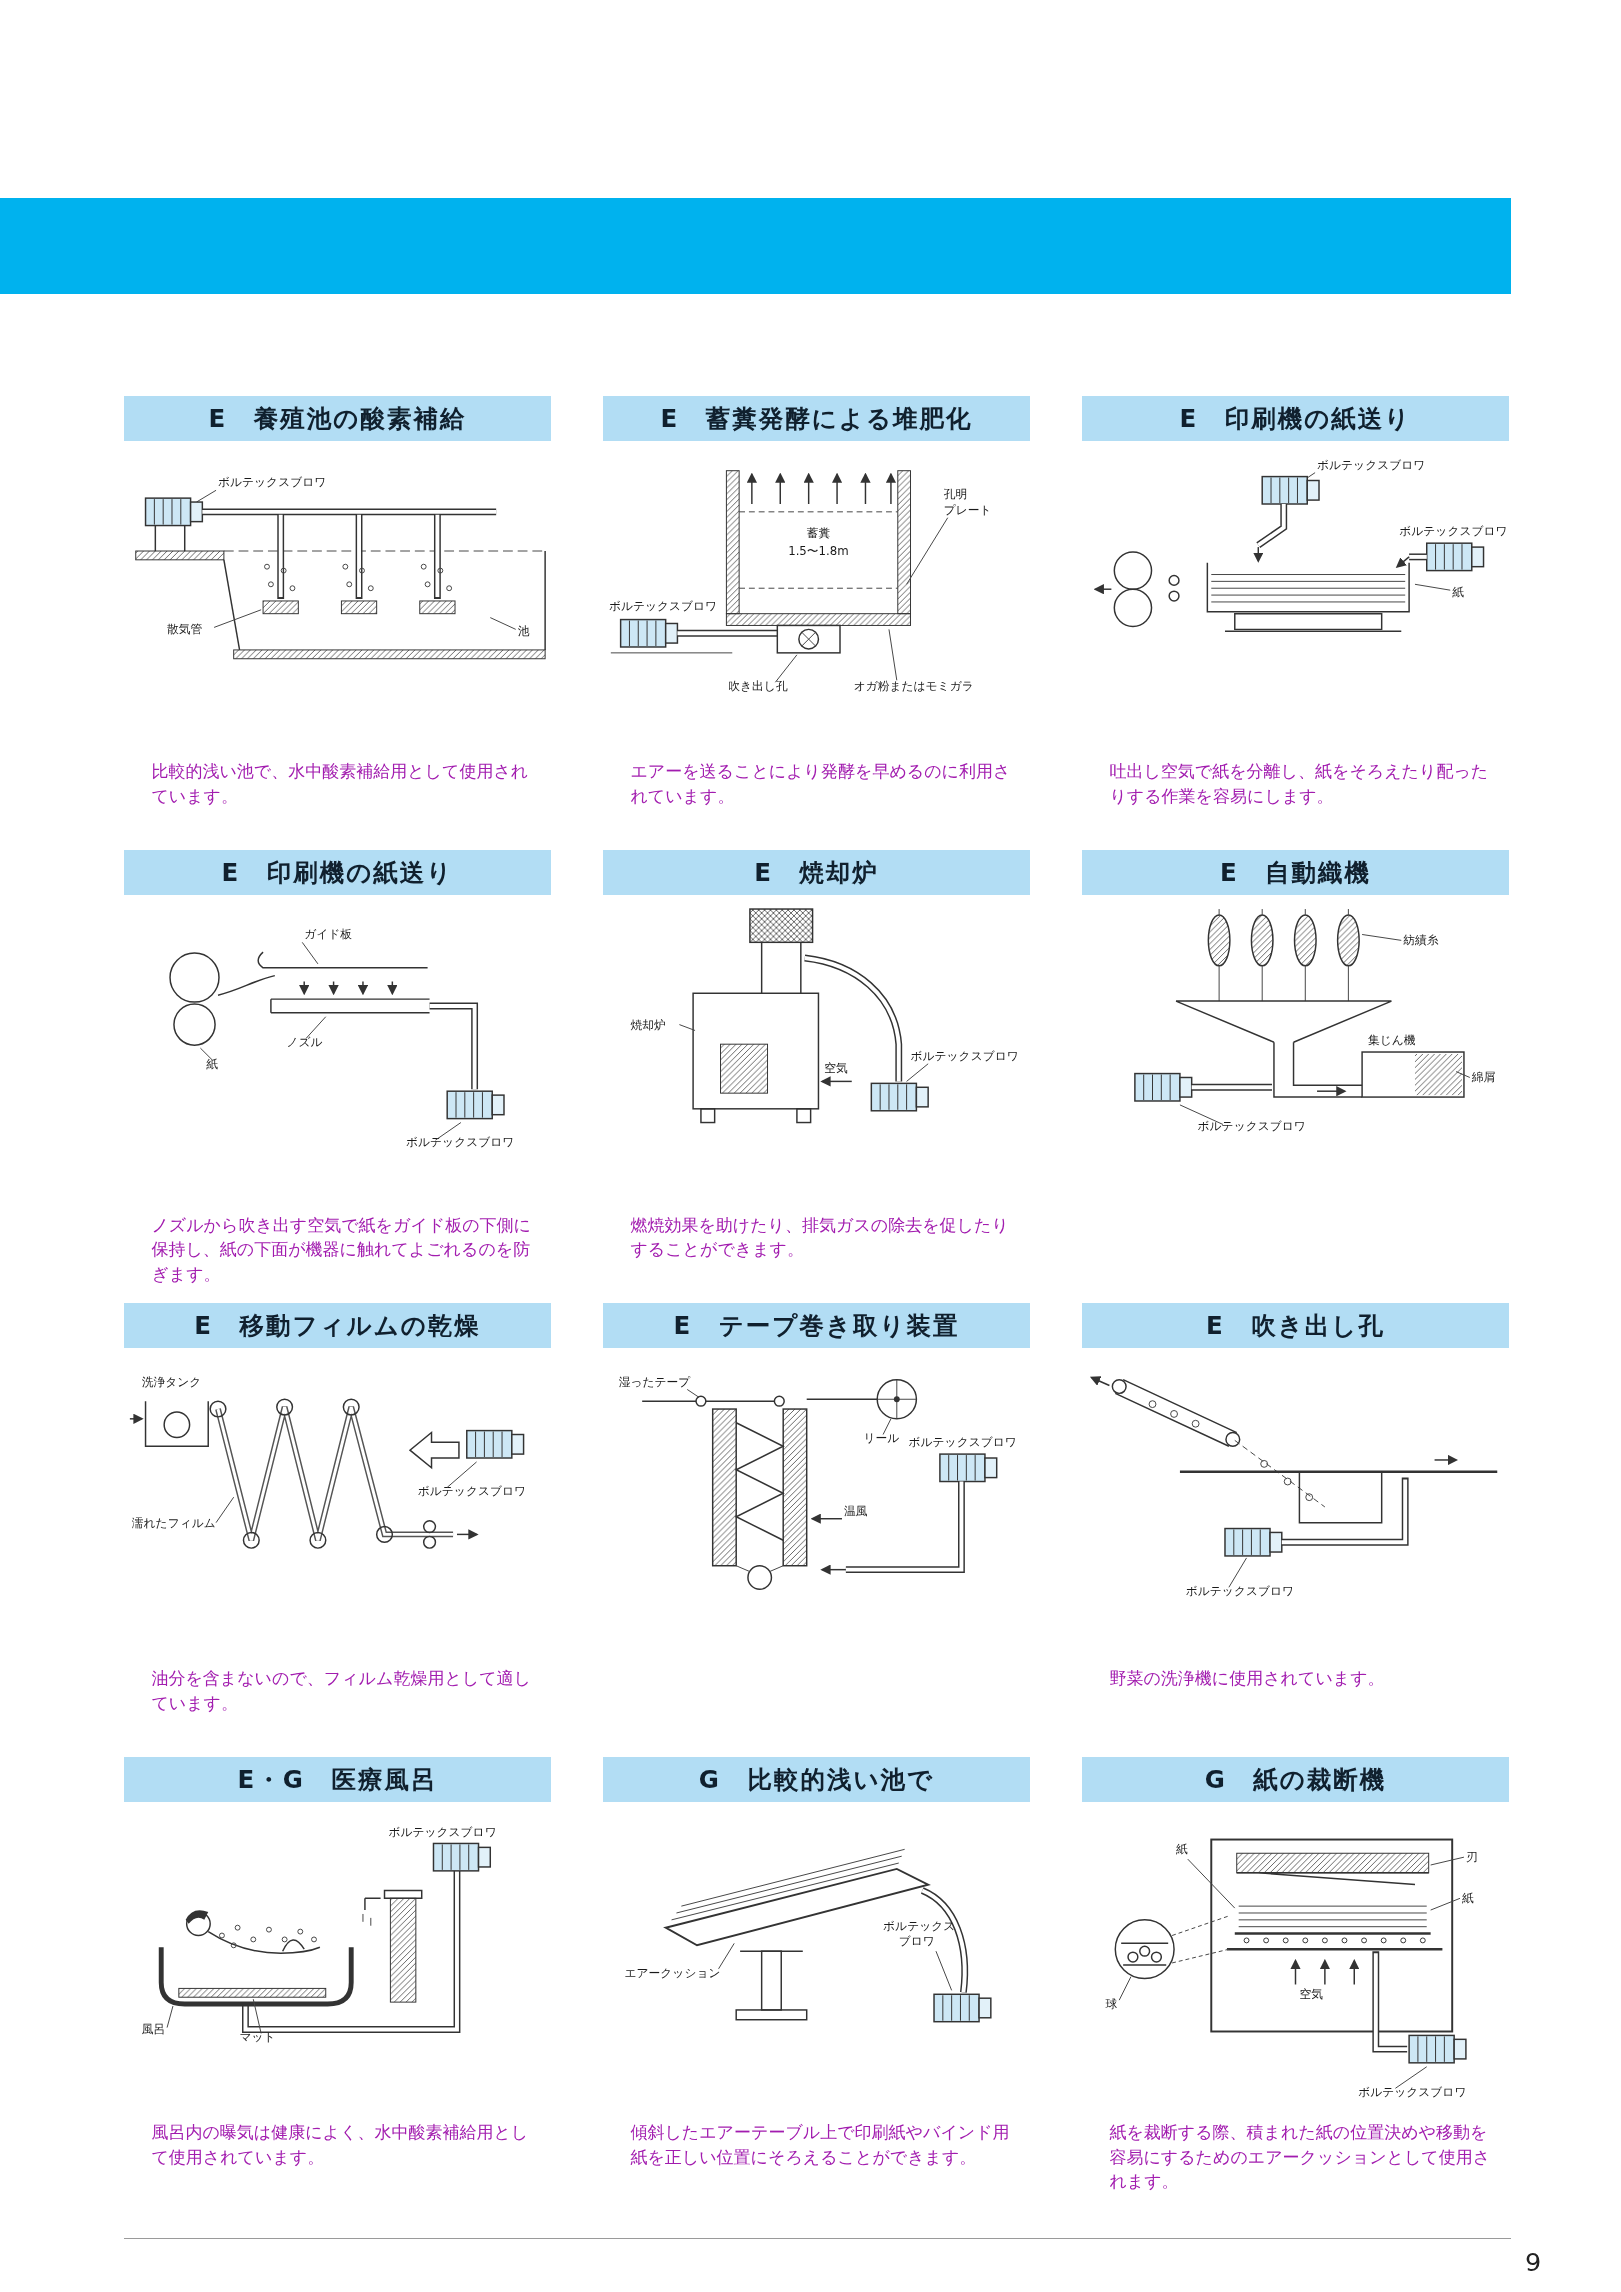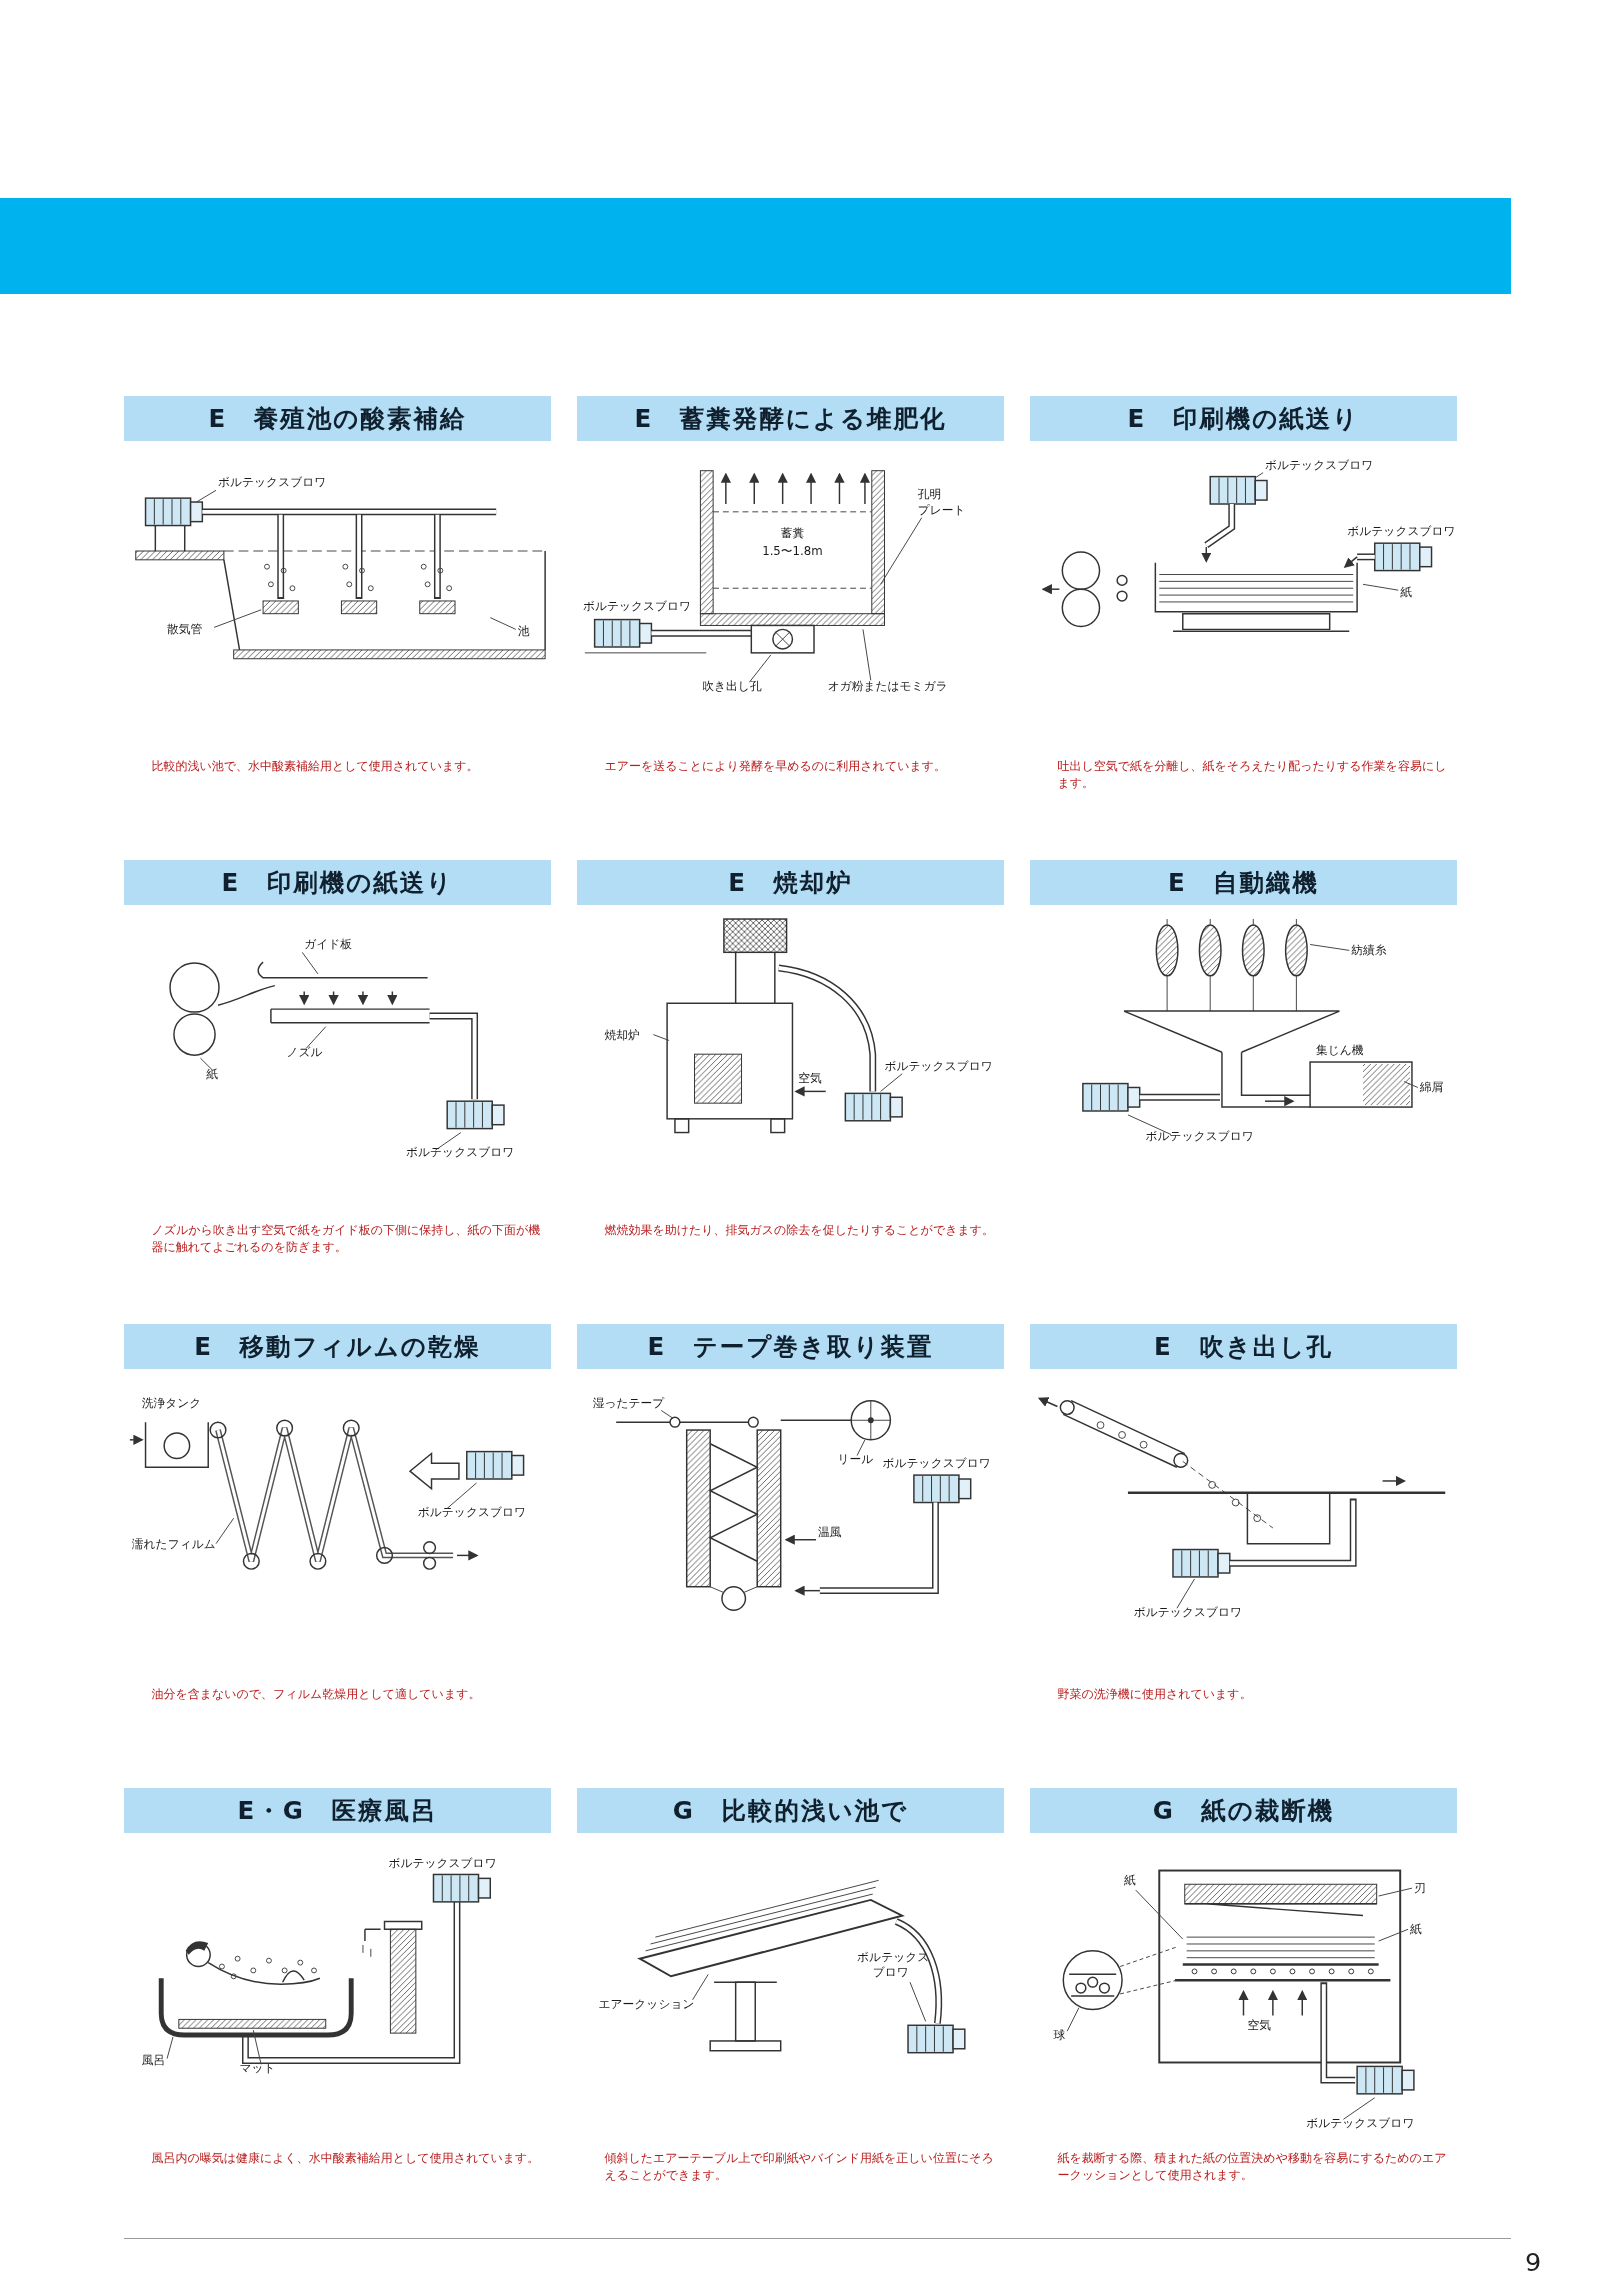--- a/index.html
+++ b/index.html
@@ -2,27 +2,27 @@
 <html><head>
 <meta charset="utf-8">
 <style>
   * { margin:0; padding:0; box-sizing:border-box; }
   html,body { width:1621px; height:2293px; }
   body { background:#ffffff; font-family:"DejaVu Sans","Liberation Sans",sans-serif; position:relative; overflow:hidden; }
 
   .cyan-band { position:absolute; left:0; top:198px; width:1511px; height:96px; background:#00b2ee; }
 
   .panel-grid { position:absolute; left:124px; top:396px; width:1386px;
-    display:grid; grid-template-columns:repeat(3,427px); column-gap:52px; row-gap:15.7px;gap:26px; }
+    display:grid; grid-template-columns:repeat(3,427px); column-gap:52px; row-gap:15.7px; }
 
   .panel { width:427px; height:438px; display:flex; flex-direction:column; }
   .panel-title { height:45px; background:#b2ddf4; color:#10202e; font-size:24.5px; font-weight:bold;
     display:flex; align-items:center; justify-content:center; letter-spacing:2px; flex:0 0 auto; }
   .panel-diagram { height:316px; flex:0 0 auto; }
-  .panel-desc { font-size:12px; line-height:1.45; color:#b91c1c; padding:2px 7.8px 0 27.4px;font-family:Liberation Mono, monospace; }
+  .panel-desc { font-size:17px; line-height:1.45; color:#a21caf; padding:2px 7.8px 0 27.4px; }
 
   svg text { font-size:12px; fill:#1a1a1a; }
   .ctr { text-anchor:middle; }
   .ln  { fill:none; stroke:#333; stroke-width:1.5; }
   .ln2 { fill:none; stroke:#333; stroke-width:2.5; }
   .thin{ fill:none; stroke:#444; stroke-width:1; }
   .po  { fill:none; stroke:#333; stroke-width:7; }
   .pi  { fill:none; stroke:#fff; stroke-width:4; }
   .fo  { fill:none; stroke:#555; stroke-width:6; }
   .fi  { fill:none; stroke:#fff; stroke-width:3; }

